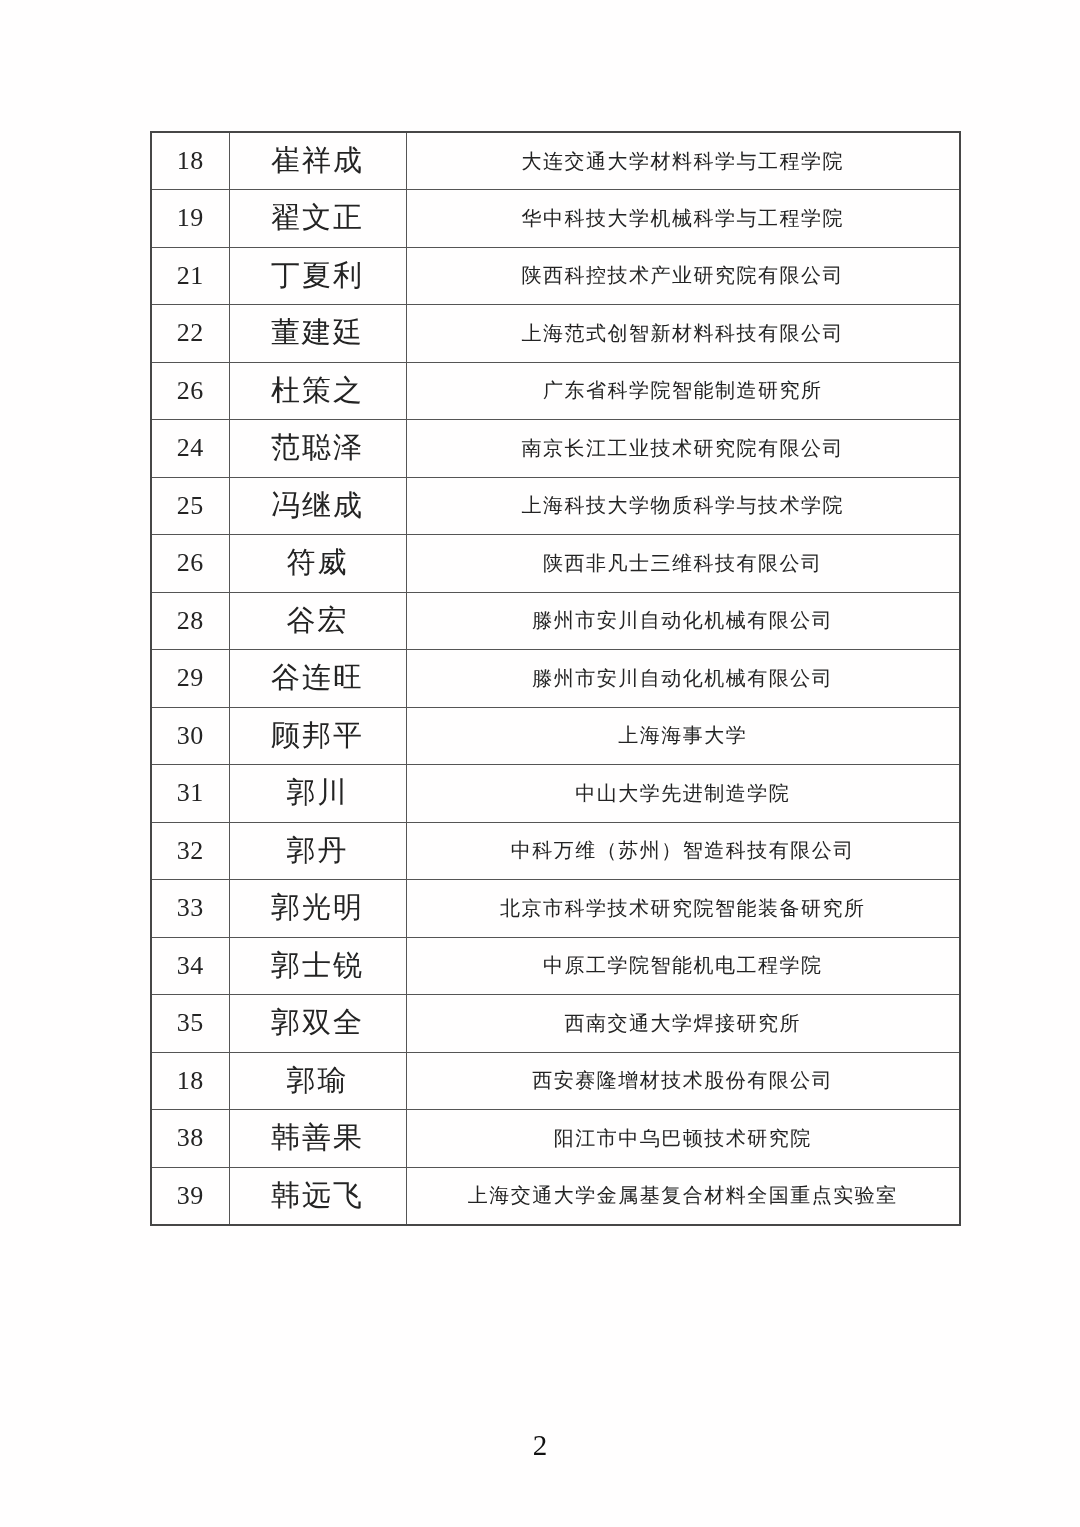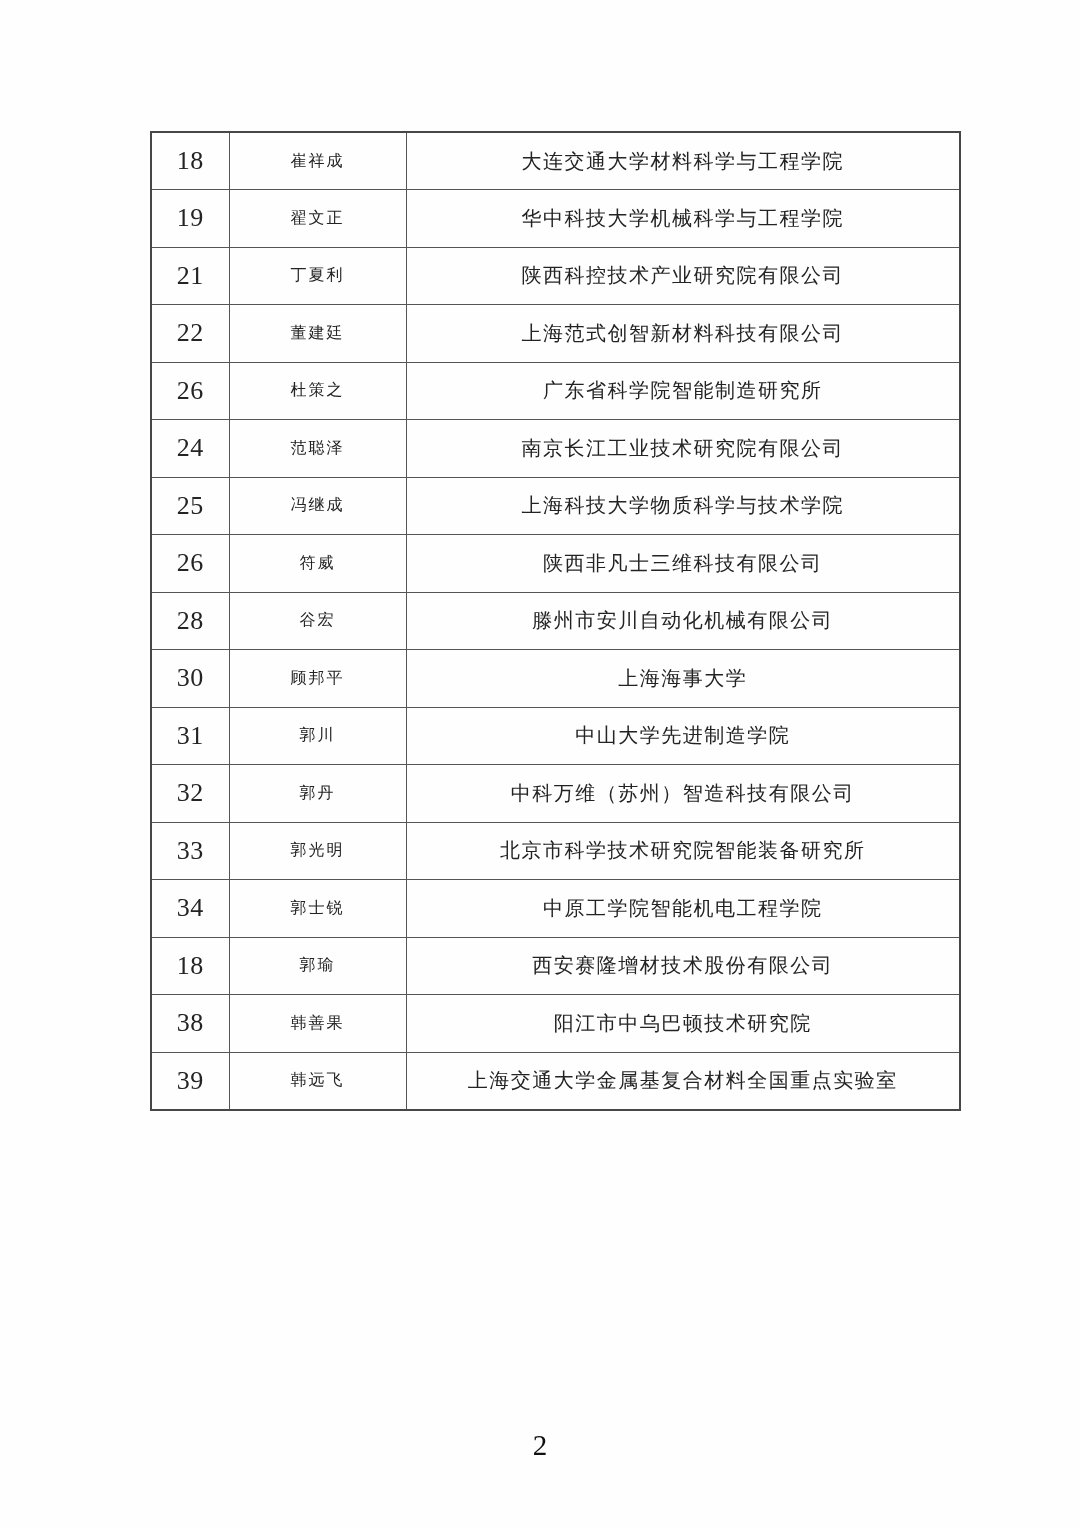--- a/index.html
+++ b/index.html
@@ -40,21 +40,21 @@
   table.roster tr {
     height: 57.5px;
     border-radius: 19px;
   }
   td.c-no {
     font-size: 26px;
     letter-spacing: 0.5px;
     color: #242424;
   }
   td.c-name {
-    font-size: 16px;
+    font-size: 29px;
     letter-spacing: 2px;
     color: #232323;
   }
   td.c-org {
     font-size: 20px;
     letter-spacing: 1.5px;
     color: #232323;
   }
   .pagenum {
     position: absolute;
@@ -127,20 +127,25 @@
     <td class="c-org">陕西非凡士三维科技有限公司</td>
   </tr>
 
 
   <tr>
     <td class="c-no">28</td>
     <td class="c-name">谷宏</td>
     <td class="c-org">滕州市安川自动化机械有限公司</td>
   </tr>
 
+  <tr>
+    <td class="c-no">29</td>
+    <td class="c-name">谷连旺</td>
+    <td class="c-org">滕州市安川自动化机械有限公司</td>
+  </tr>
 
   <tr>
     <td class="c-no">30</td>
     <td class="c-name">顾邦平</td>
     <td class="c-org">上海海事大学</td>
   </tr>
 
   <tr>
     <td class="c-no">31</td>
     <td class="c-name">郭川</td>
@@ -158,20 +163,25 @@
     <td class="c-name">郭光明</td>
     <td class="c-org">北京市科学技术研究院智能装备研究所</td>
   </tr>
 
   <tr>
     <td class="c-no">34</td>
     <td class="c-name">郭士锐</td>
     <td class="c-org">中原工学院智能机电工程学院</td>
   </tr>
 
+  <tr>
+    <td class="c-no">35</td>
+    <td class="c-name">郭双全</td>
+    <td class="c-org">西南交通大学焊接研究所</td>
+  </tr>
 
   <tr>
     <td class="c-no">18</td>
     <td class="c-name">郭瑜</td>
     <td class="c-org">西安赛隆增材技术股份有限公司</td>
   </tr>
 
 
   <tr>
     <td class="c-no">38</td>

